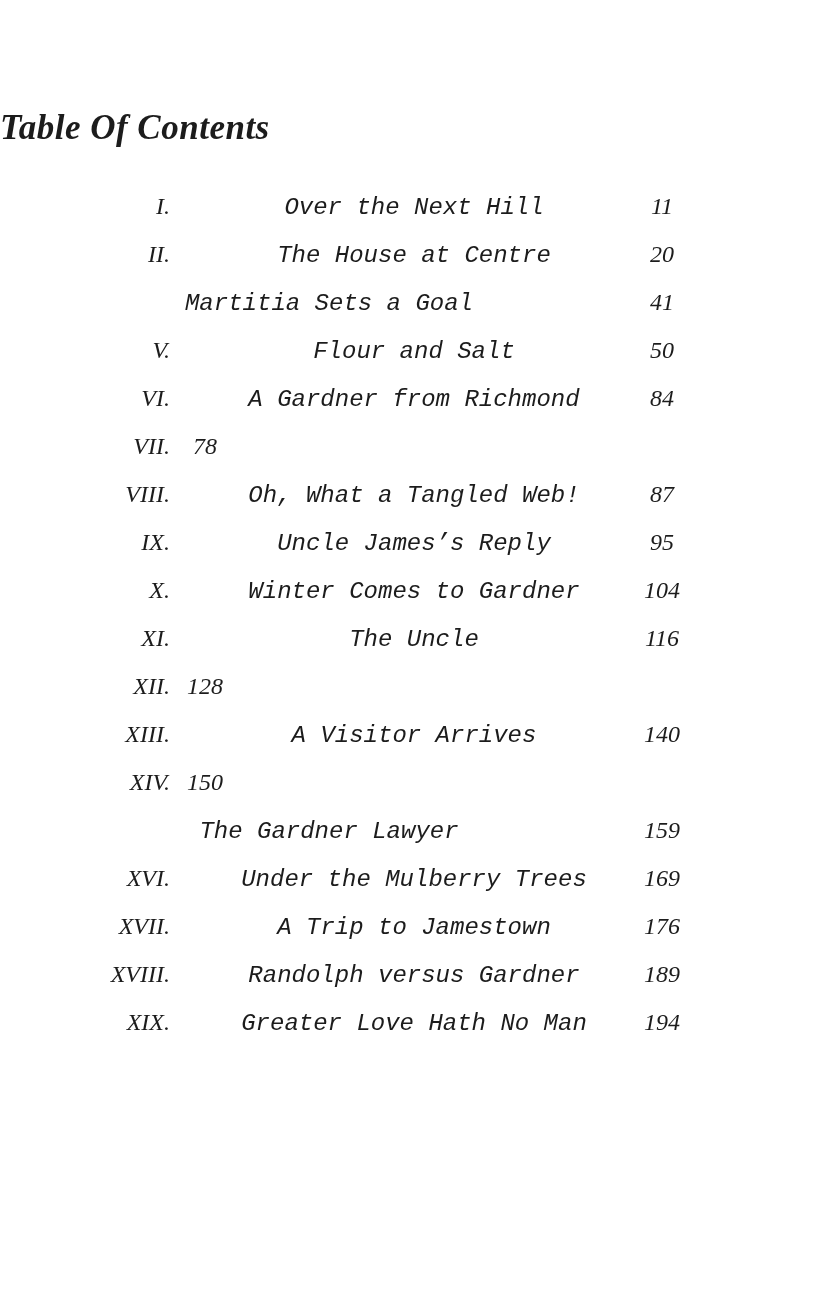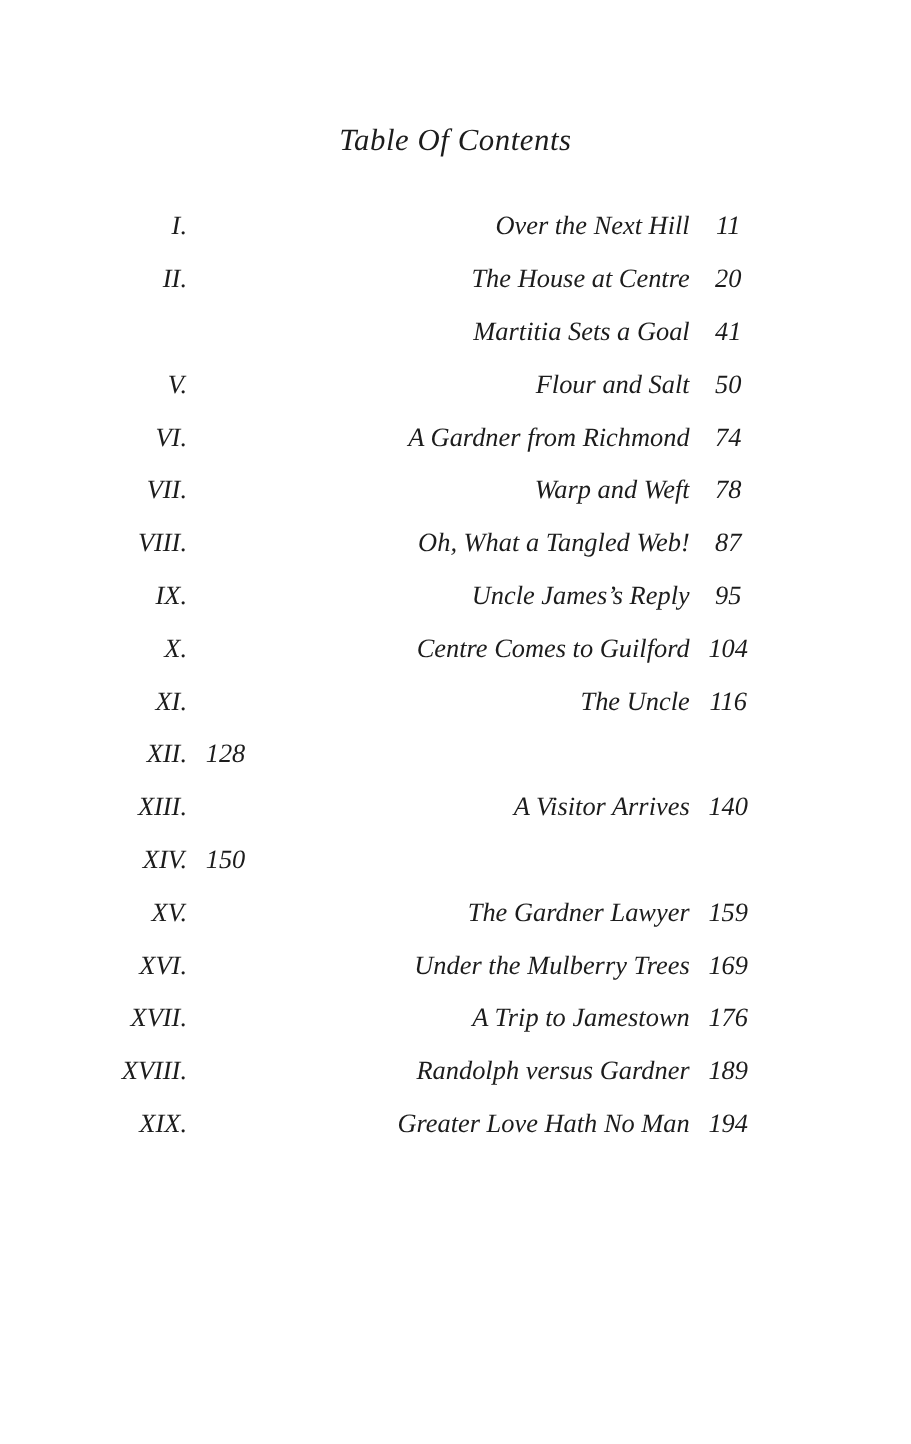--- a/index.html
+++ b/index.html
@@ -19,25 +19,25 @@
   .page {
     position: absolute;
     inset: 0;
     background: #ffffff;
   }
   .toc-title {
     position: absolute;
     top: 106px;
     left: 0;
     width: 100%;
-    text-align: center;
-    font-size: 28px;
+    text-align: left;
+    font-size: 35px;
     line-height: 44px;
     letter-spacing: 0.5px;
-    font-weight: 400;
+    font-weight: 700;
   }
   .toc-list {
     position: absolute;
     top: 182px;
     left: 0;
     width: 697px; 
   }
   .toc-row {
     display: flex;
     align-items: baseline;
@@ -47,23 +47,24 @@
   }
   .toc-num {
     width: 170px;
     flex: 0 0 170px;
     text-align: right;
     white-space: nowrap;
   }
   .toc-chapter {
     flex: 1 1 auto;
     padding-left: 31px;
-    text-align: right;
+    text-align: center;
     white-space: nowrap;
     overflow: hidden;
+    font-family: Liberation Mono, monospace;
   }
   .toc-page {
     flex: 0 0 auto;
     min-width: 70px;
     text-align: center;
     white-space: nowrap;
   }
 </style>
 </head>
 <body>
@@ -94,44 +95,43 @@
 
     <div class="toc-row">
       <span class="toc-num">V.</span>
       <span class="toc-chapter">Flour and Salt</span>
       <span class="toc-page">50</span>
     </div>
 
     <div class="toc-row">
       <span class="toc-num">VI.</span>
       <span class="toc-chapter">A Gardner from Richmond</span>
-      <span class="toc-page">74</span>
+      <span class="toc-page">84</span>
     </div>
 
     <div class="toc-row">
       <span class="toc-num">VII.</span>
-      <span class="toc-chapter">Warp and Weft</span>
       <span class="toc-page">78</span>
     </div>
 
     <div class="toc-row">
       <span class="toc-num">VIII.</span>
       <span class="toc-chapter">Oh, What a Tangled Web!</span>
       <span class="toc-page">87</span>
     </div>
 
     <div class="toc-row">
       <span class="toc-num">IX.</span>
       <span class="toc-chapter">Uncle James’s Reply</span>
       <span class="toc-page">95</span>
     </div>
 
     <div class="toc-row">
       <span class="toc-num">X.</span>
-      <span class="toc-chapter">Centre Comes to Guilford</span>
+      <span class="toc-chapter">Winter Comes to Gardner</span>
       <span class="toc-page">104</span>
     </div>
 
     <div class="toc-row">
       <span class="toc-num">XI.</span>
       <span class="toc-chapter">The Uncle</span>
       <span class="toc-page">116</span>
     </div>
 
     <div class="toc-row">
@@ -144,21 +144,20 @@
       <span class="toc-chapter">A Visitor Arrives</span>
       <span class="toc-page">140</span>
     </div>
 
     <div class="toc-row">
       <span class="toc-num">XIV.</span>
       <span class="toc-page">150</span>
     </div>
 
     <div class="toc-row">
-      <span class="toc-num">XV.</span>
       <span class="toc-chapter">The Gardner Lawyer</span>
       <span class="toc-page">159</span>
     </div>
 
     <div class="toc-row">
       <span class="toc-num">XVI.</span>
       <span class="toc-chapter">Under the Mulberry Trees</span>
       <span class="toc-page">169</span>
     </div>
 

